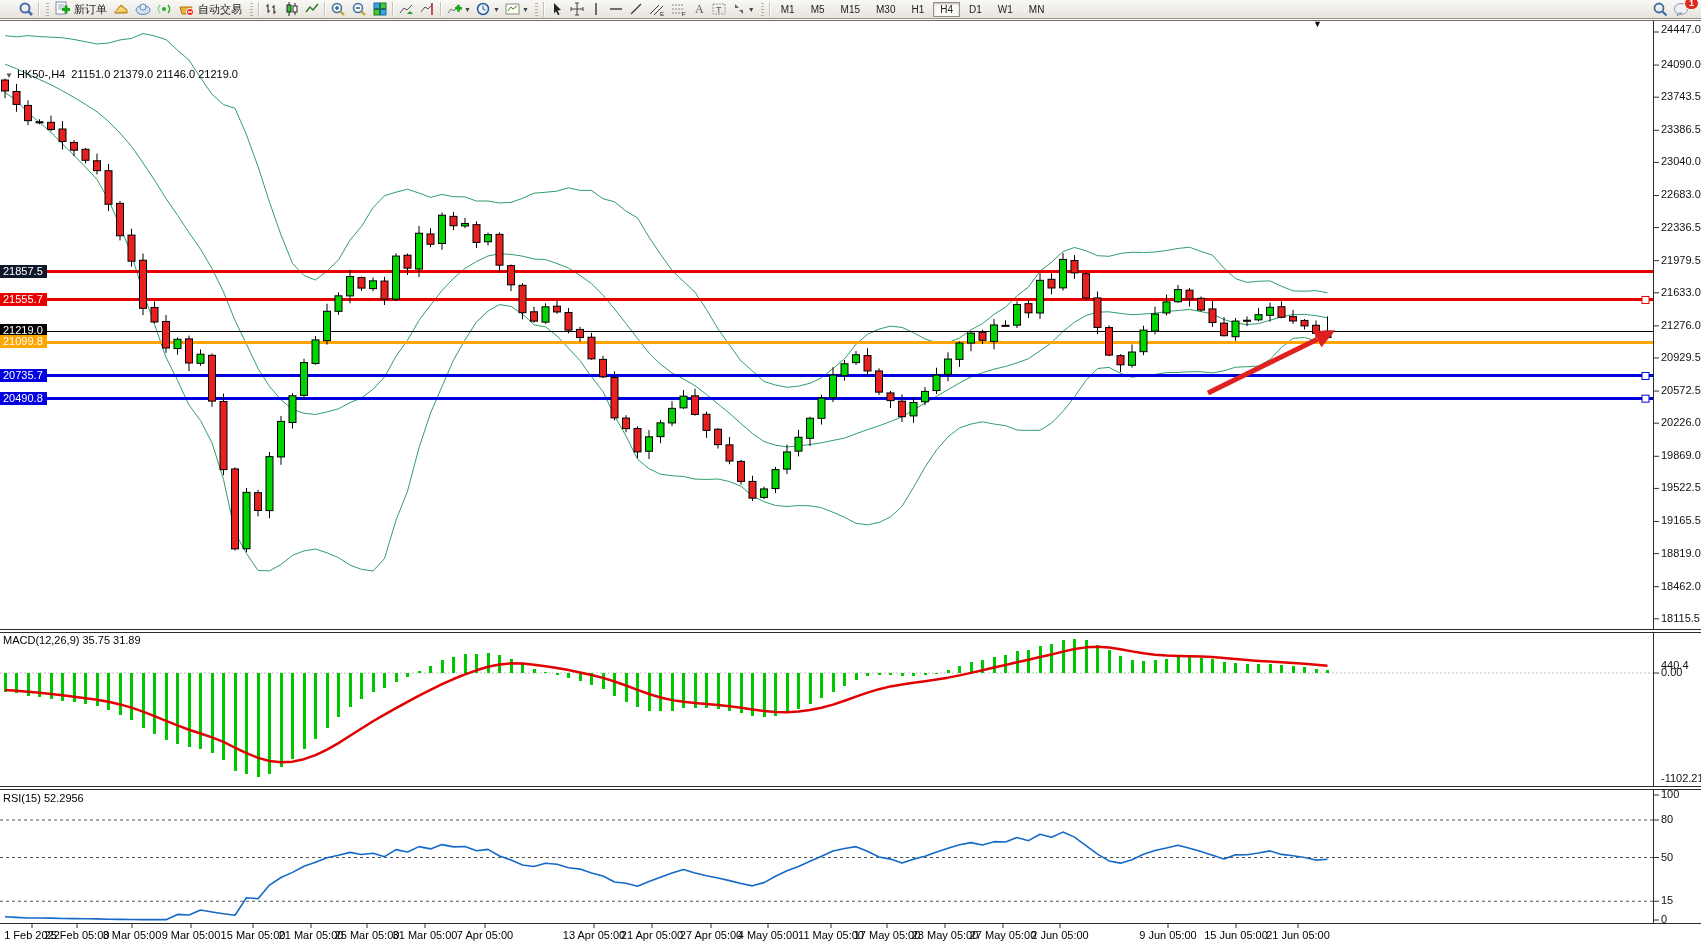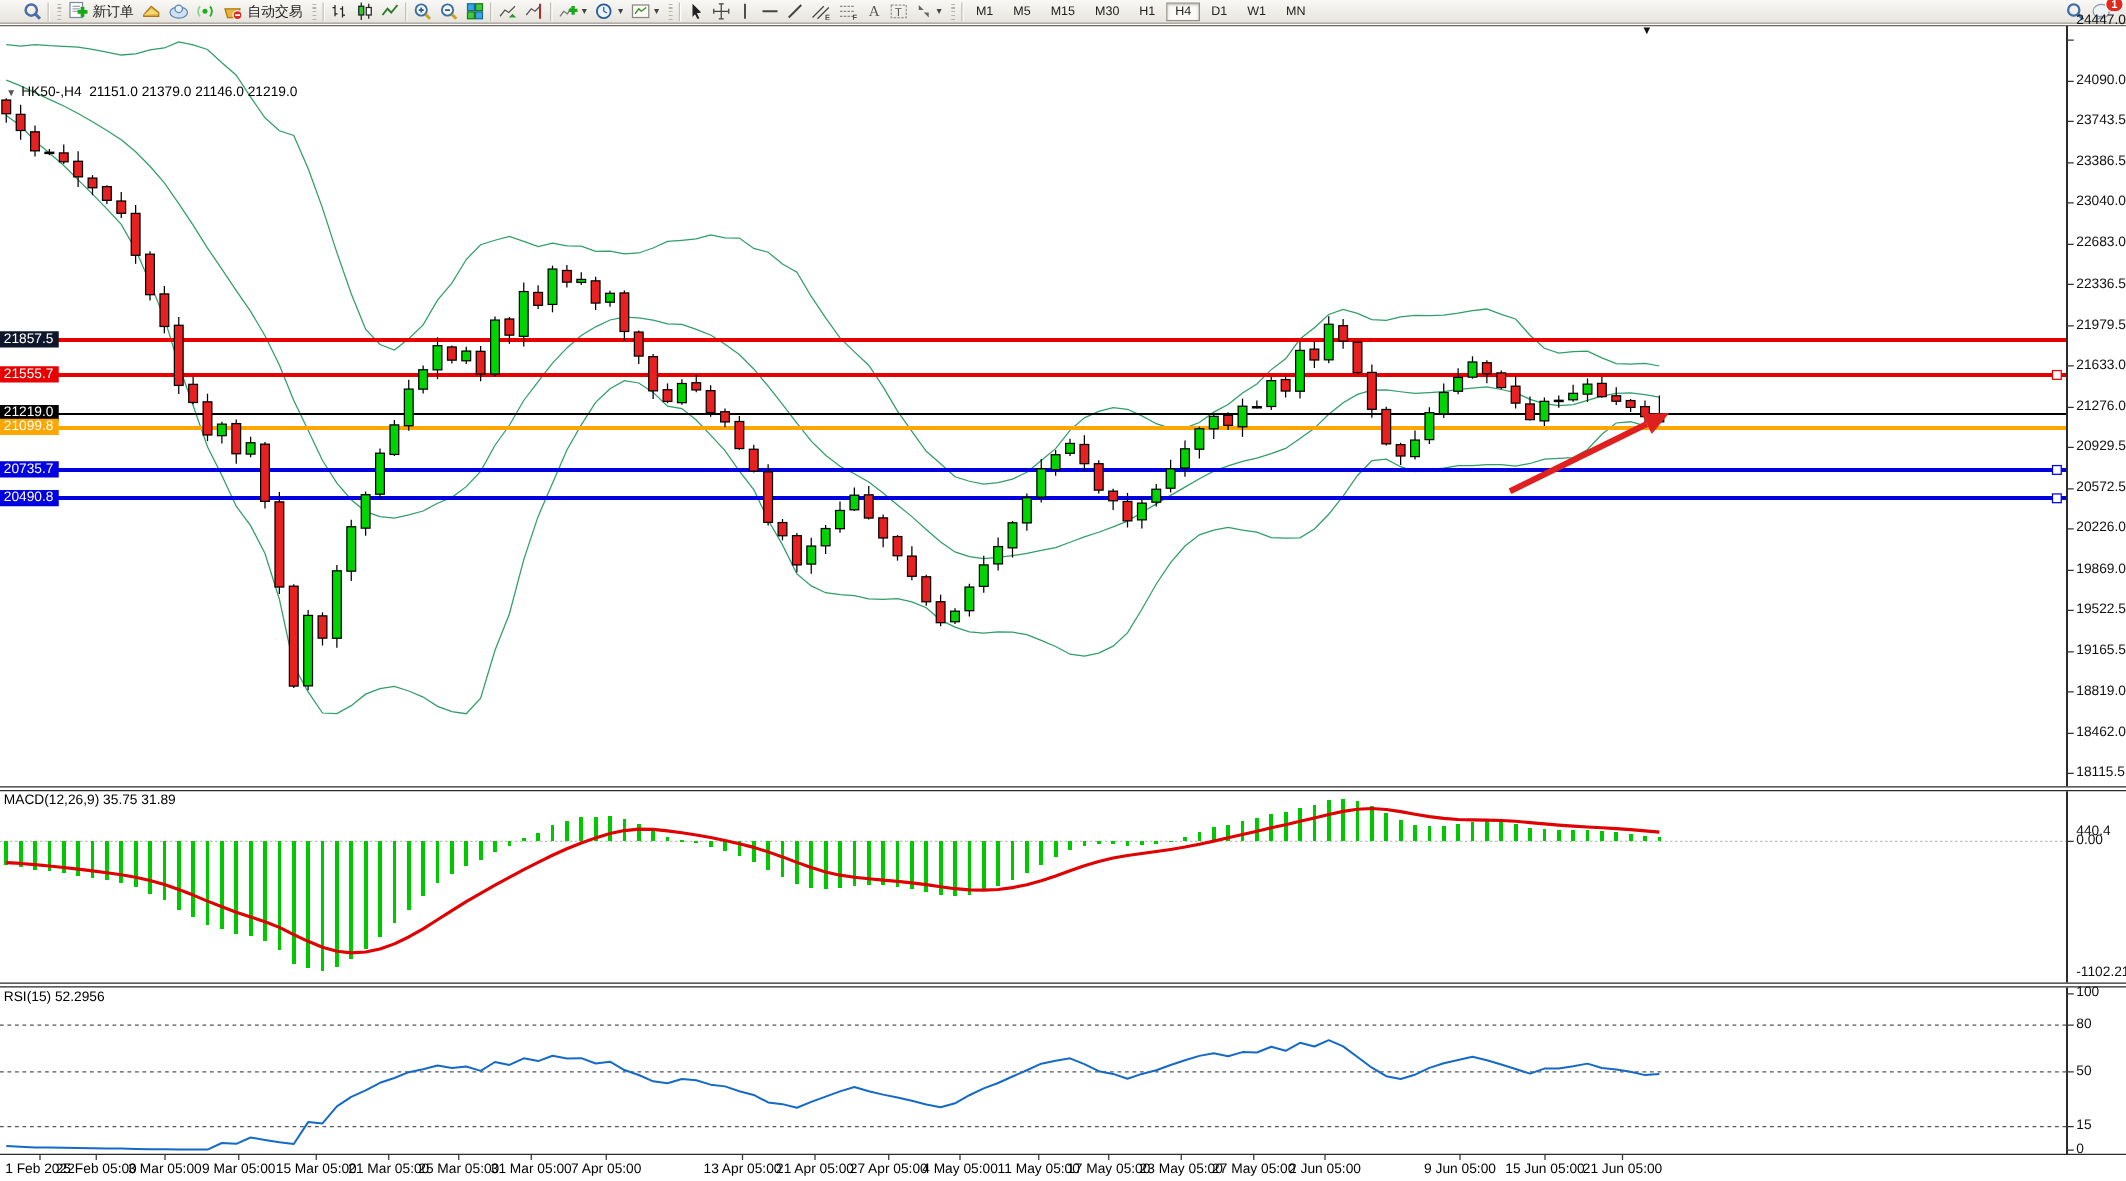--- a/index.html
+++ b/index.html
@@ -713,21 +713,21 @@
   <div class="hline1" style="top:923px;"></div>
 
   <div class="indlbl" style="top:634px;">
     <span>MACD(12,26,9)</span>&nbsp;<span>35.75 31.89</span>
   </div>
   <div class="indlbl" style="top:792px;">
     <span>RSI(15)</span>&nbsp;<span>52.2956</span>
   </div>
 
   <div id="labels">
-      <div class="axlbl" style="left: 1661px; top: 10px;">24447.0</div>
+      <div class="axlbl" style="left: 1661px; top: 23px;">24447.0</div>
       <div class="axlbl" style="left: 1661px; top: 58.0862px;">24090.0</div>
       <div class="axlbl" style="left: 1661px; top: 90.1993px;">23743.5</div>
       <div class="axlbl" style="left: 1661px; top: 123.285px;">23386.5</div>
       <div class="axlbl" style="left: 1661px; top: 155.399px;">23040.0</div>
       <div class="axlbl" style="left: 1661px; top: 188.485px;">22683.0</div>
       <div class="axlbl" style="left: 1661px; top: 220.598px;">22336.5</div>
       <div class="axlbl" style="left: 1661px; top: 253.684px;">21979.5</div>
       <div class="axlbl" style="left: 1661px; top: 285.797px;">21633.0</div>
       <div class="axlbl" style="left: 1661px; top: 318.883px;">21276.0</div>
       <div class="axlbl" style="left: 1661px; top: 350.996px;">20929.5</div>

